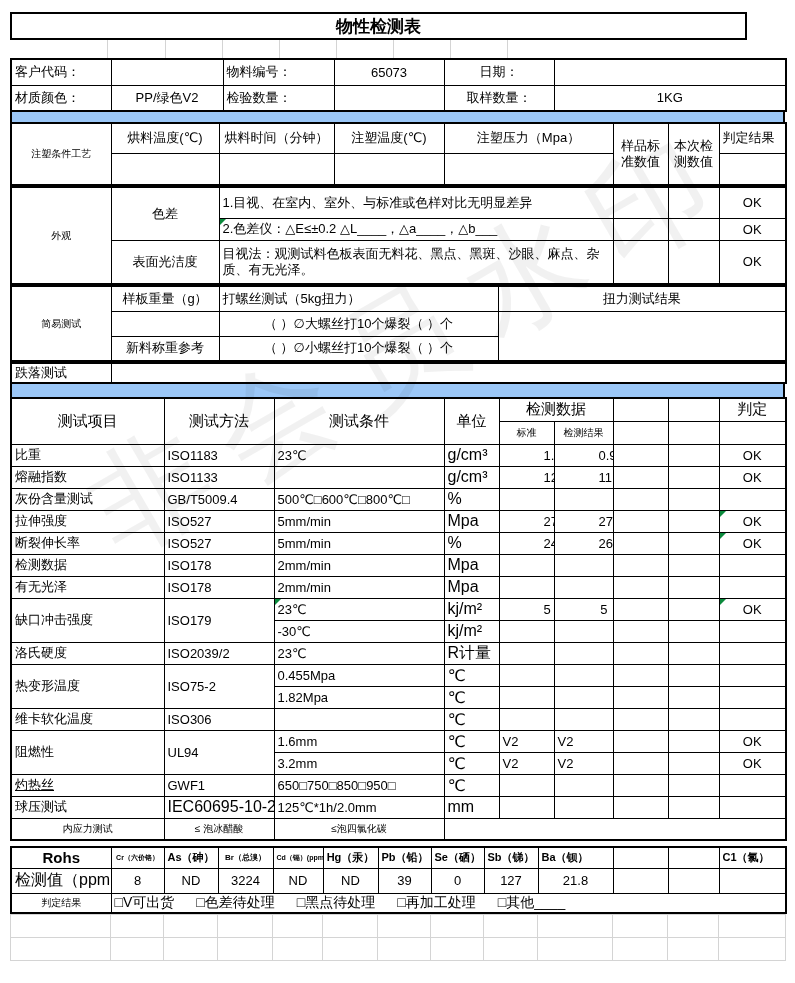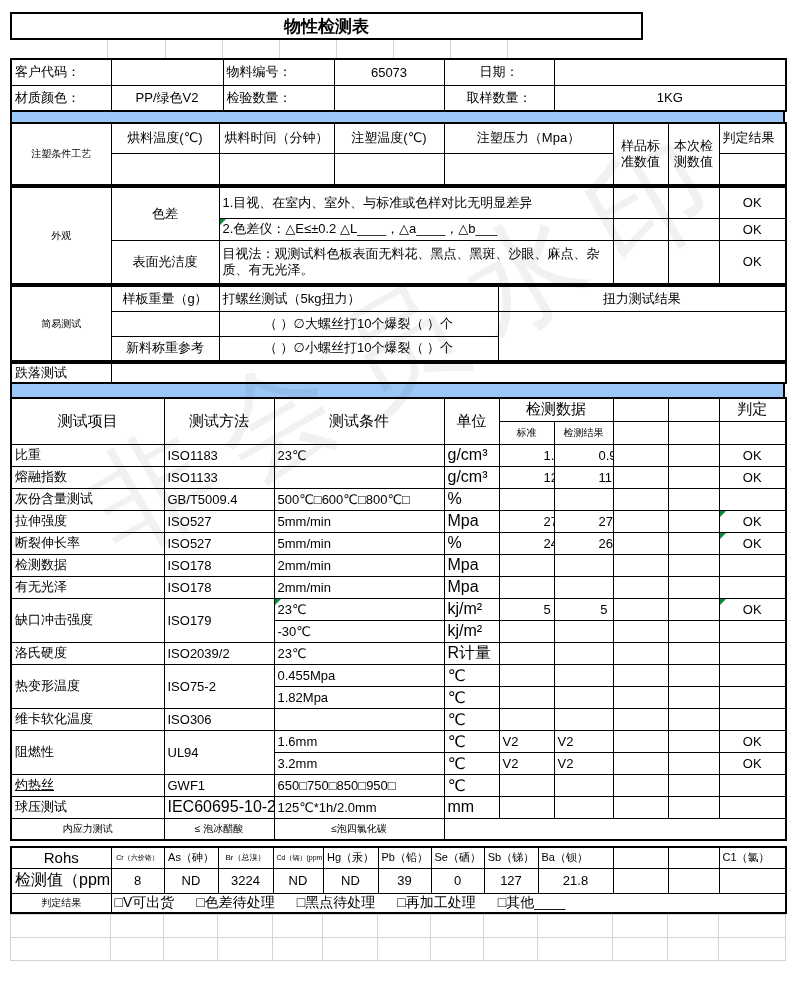--- a/index.html
+++ b/index.html
@@ -3,21 +3,21 @@
 <meta charset="utf-8">
 <style>
   :root{
     --band-blue:#9bc7f7;
     --tri-green:#0b8a3c;
     --grid-gray:#d4d4d4;
   }
   html,body{margin:0;padding:0;background:#ffffff;}
   body{font-family:"Liberation Sans","DejaVu Sans",sans-serif;color:#000;}
   .sheet{position:relative;width:777px;margin:12px 8px 0 10px;}
-  table{border-collapse:collapse;table-layout:fixed;width:633px;background:#fff;}
+  table{border-collapse:collapse;table-layout:fixed;width:737px;background:#fff;}
   table.framed{border:2px solid #000;}
   td{border:1px solid #000;padding:0 3px;font-size:13px;overflow:hidden;white-space:nowrap;vertical-align:middle;}
   .c{text-align:center;}
   .r{text-align:right;padding-right:5px;padding-left:44px;}
   .b{font-weight:bold;}
   .wrap{white-space:normal;line-height:1.25;}
   .fs15{font-size:15px;}
   .fs14{font-size:10px;}
   .fs12{font-size:16px;}
   .fs11{font-size:11px;}
@@ -38,21 +38,21 @@
   .inj-table tr.h1{height:30px;}
   .inj-table tr.h2{height:32px;}
   .app-table tr.a1{height:31px;}
   .app-table tr.a2{height:22px;}
   .app-table tr.a3{height:44px;}
   .simple-table tr{height:25px;}
   .drop-table tr{height:16px;}
   .mt tr{height:22px;}
   .mt tr.mth{height:23px;}
   .mth-cell{font-size:15px;text-align:center;}
-  .rohs-table tr.rh{height:21px;}
+  .rohs-table tr.rh{height:21px;font-weight:bold;}
   .rohs-table tr.rstd{height:25px;}
   .rohs-table tr.rval{height:25px;}
   .rohs-table tr.rverd{height:17px;}
   .gray-grid{margin-top:0;}
   .gray-grid td{border:1px solid var(--grid-gray);height:22px;}
   .opt{display:inline-block;margin-right:22px;font-size:14px;}
   .watermark{position:absolute;top:430px;left:90px;font-size:118px;letter-spacing:26px;
     color:#000;opacity:0.05;transform:rotate(-30deg);transform-origin:left center;
     pointer-events:none;white-space:nowrap;z-index:6;}
   .gap5{height:5px;}

